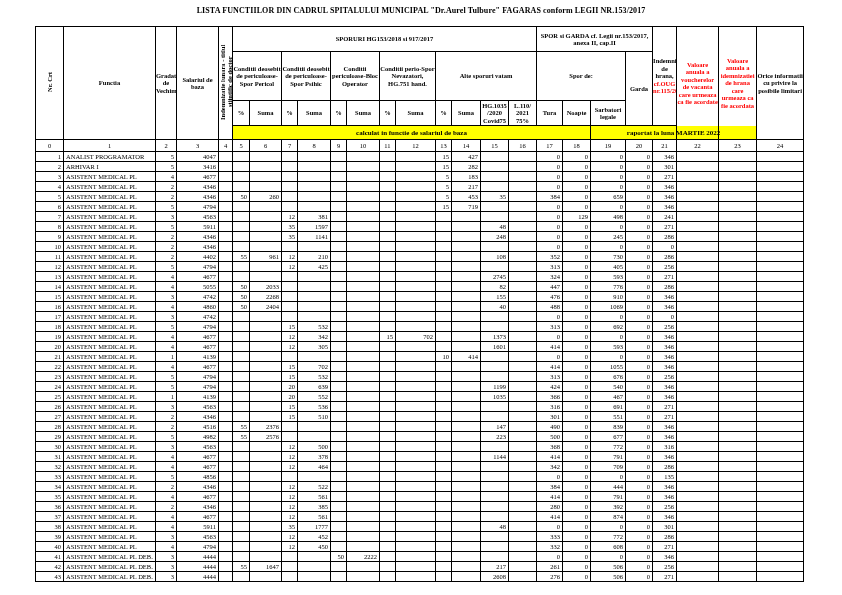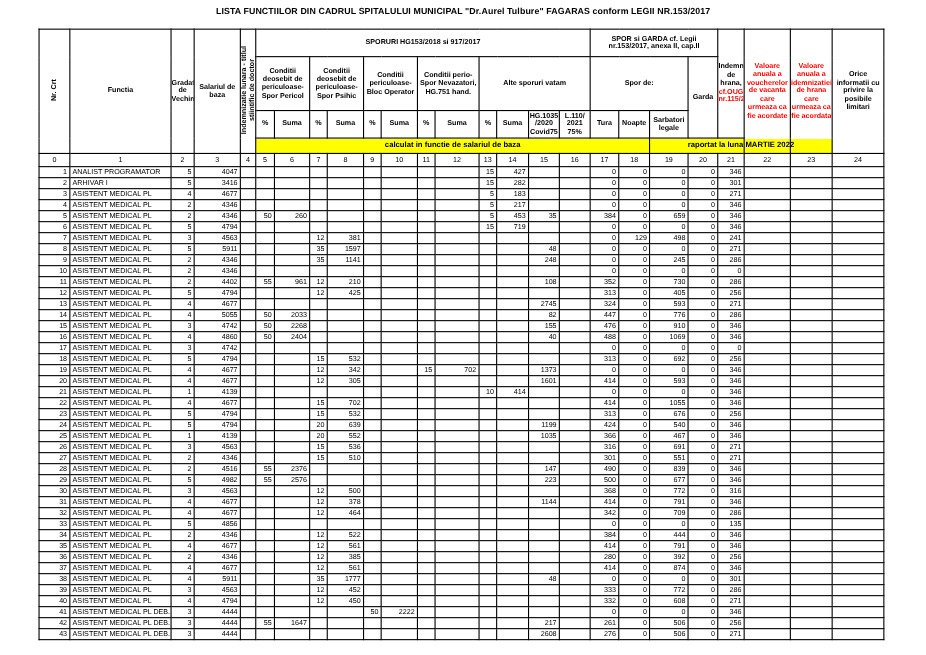--- a/index.html
+++ b/index.html
@@ -1,17 +1,17 @@
 <!DOCTYPE html>
 <html><head>
 <meta charset="utf-8">
 <style>
   html,body{margin:0;padding:0;background:#fff;width:842px;height:595px;overflow:hidden;
     font-family:"Liberation Sans",sans-serif;-webkit-font-smoothing:none;}
-  #page{position:relative;width:668px;height:595px;}
+  #page{position:relative;width:668px;height:595px;font-family:Liberation Serif, serif;}
   #title{position:absolute;top:6px;left:0;width:842px;text-align:center;
     font-size:8px;font-weight:bold;color:#000;letter-spacing:0.1px;}
   table{position:absolute;top:26px;left:35px;border-collapse:collapse;table-layout:fixed;width:768px;}
   th,td{border:1px solid #000;padding:0;margin:0;color:#000;overflow:hidden;}
   thead th{font-size:6.5px;font-weight:bold;text-align:center;vertical-align:middle;line-height:7.5px;background:#fff;}
   th.big{font-size:6.5px;}
   th.vert{width:14px;}
   .vtext{writing-mode:vertical-rl;transform:rotate(180deg);display:inline-block;
     font-size:6.5px;font-weight:bold;line-height:7px;max-height:86px;}
   tr.r1 th{height:24px;}

